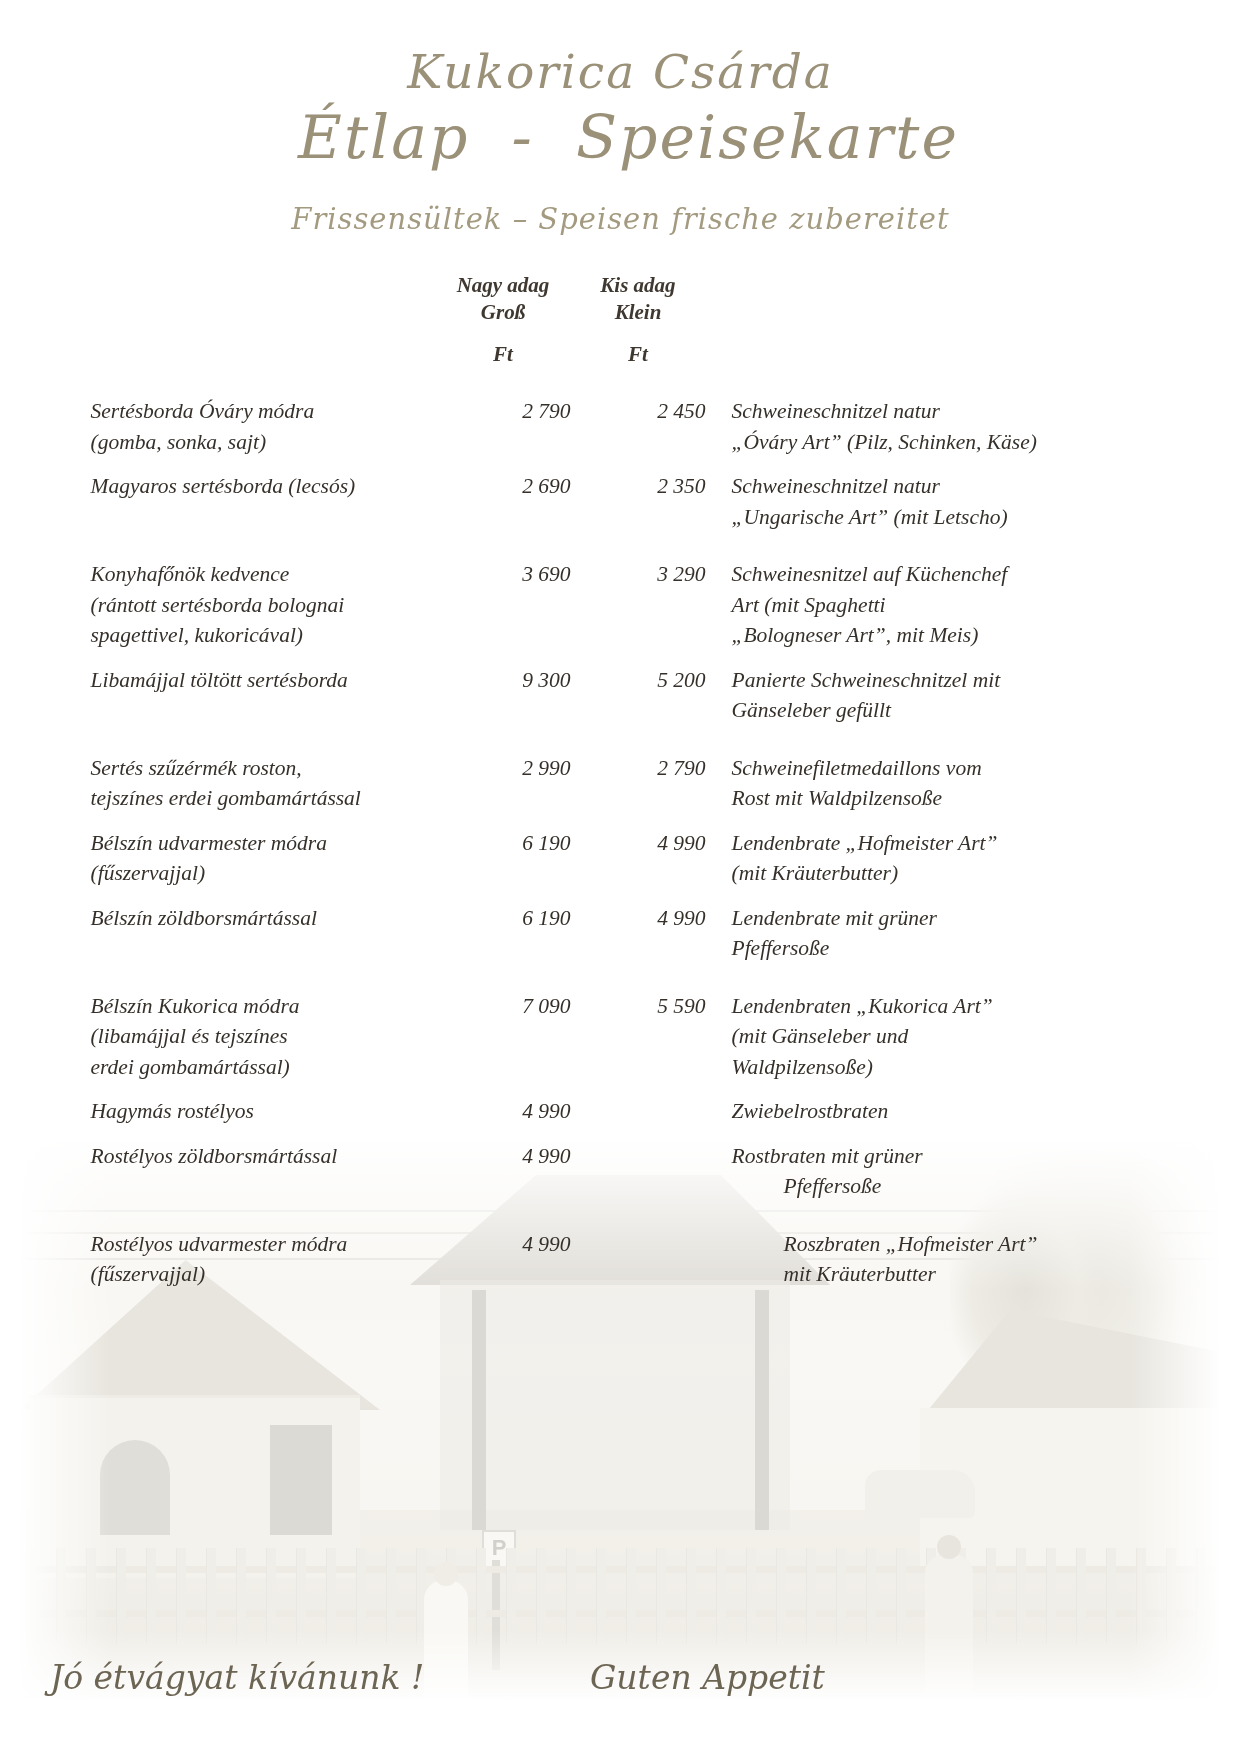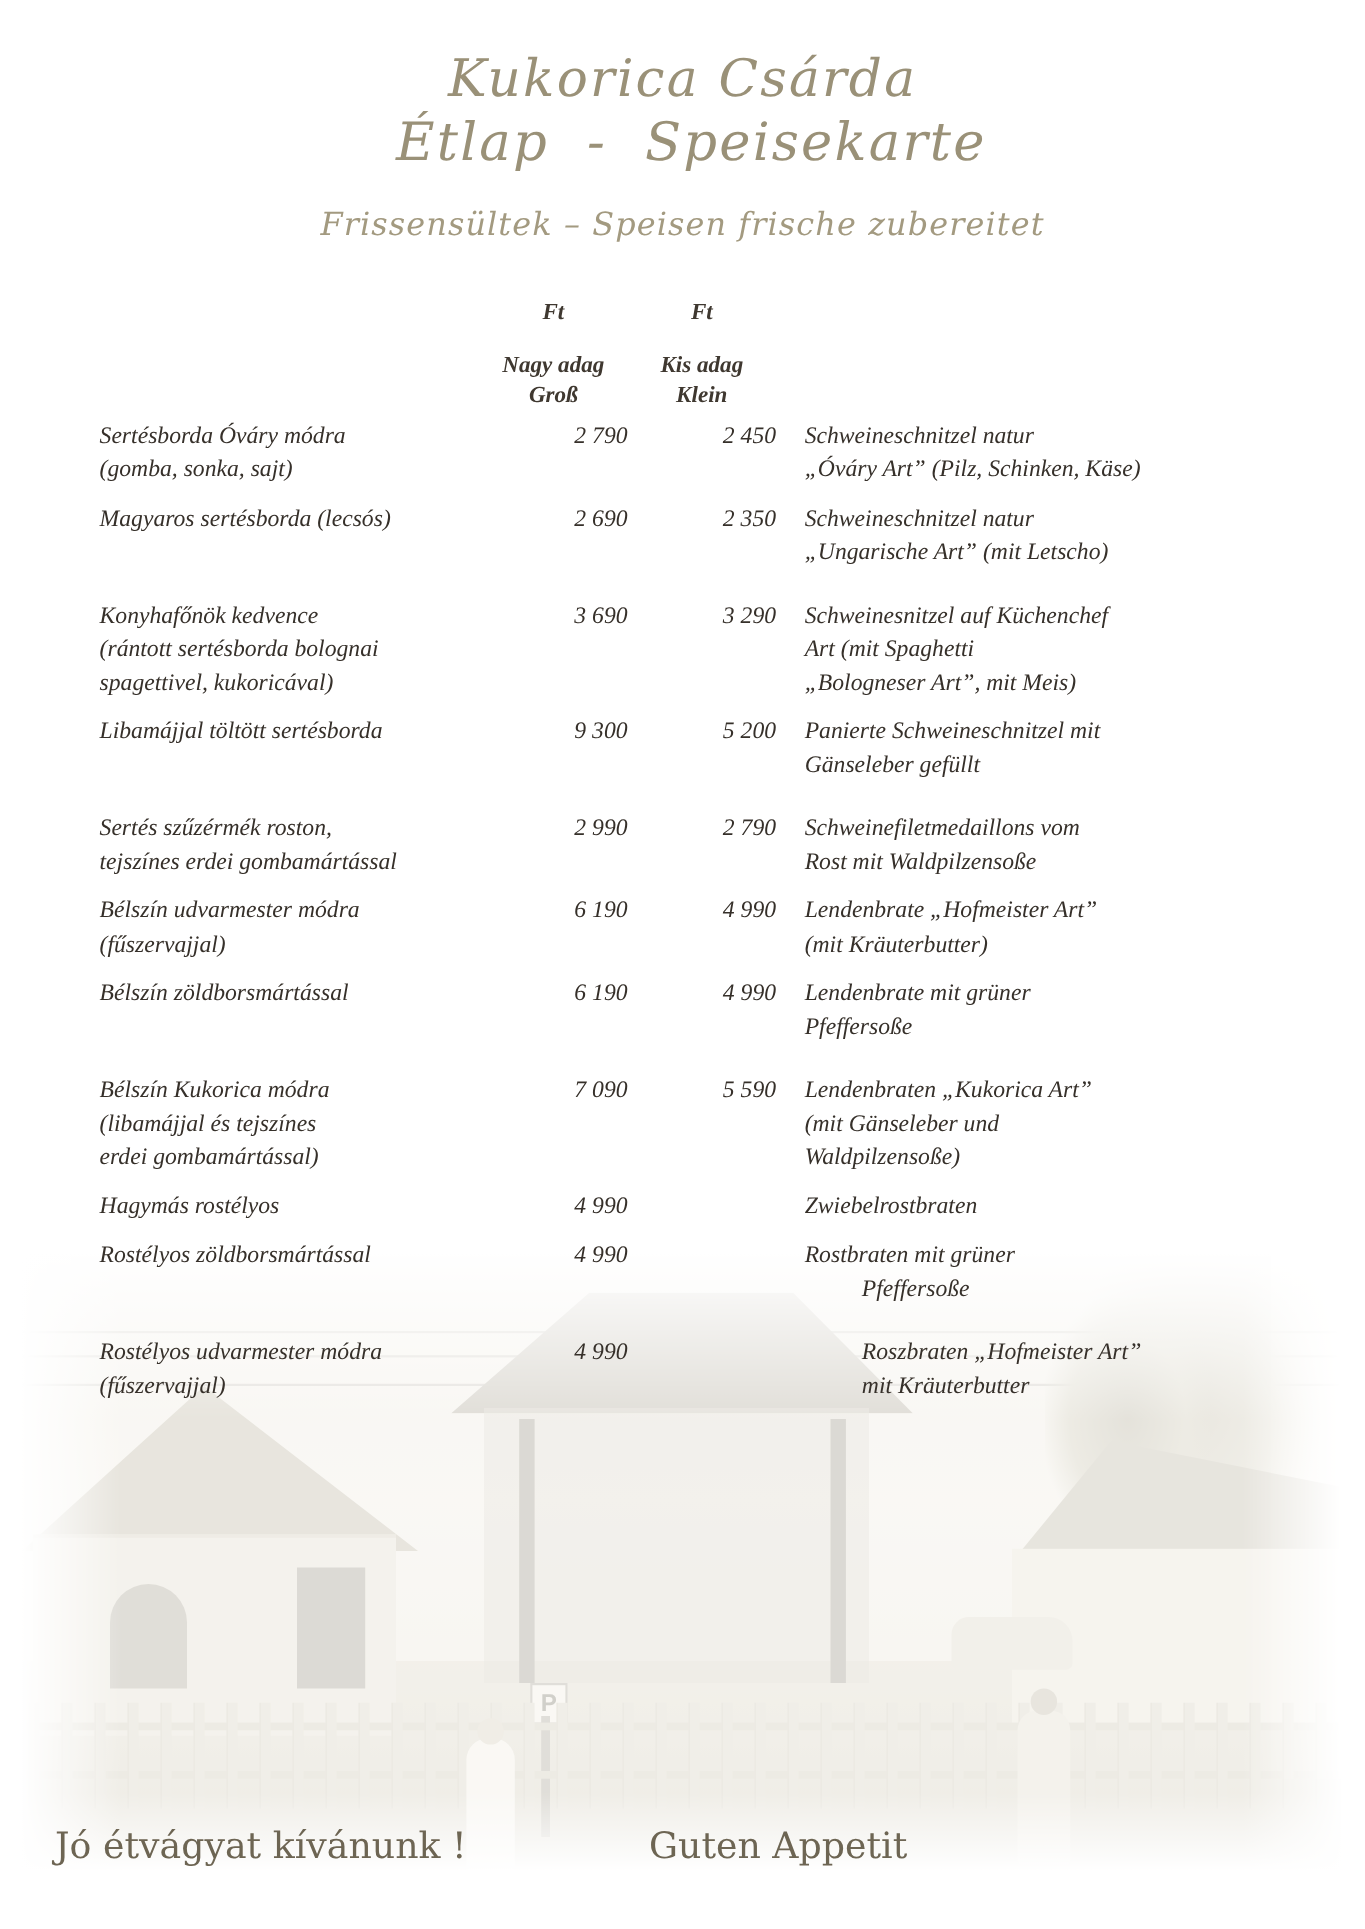--- a/index.html
+++ b/index.html
@@ -294,21 +294,21 @@
     font-style: italic;
     color: #9a9178;
     letter-spacing: 2px;
     white-space: pre;
   }
   .title-main {
     font-size: 47px;
     line-height: 1.18;
   }
   .title-sub {
-    font-size: 48px;
+    font-size: 60px;
     line-height: 1.28;
     margin-left: 16px;
   }
   .title-tag {
     font-size: 29px;
     margin-top: 26px;
     color: #a39a80;
     letter-spacing: 1px;
   }
 
@@ -366,20 +366,21 @@
     position: absolute;
     left: 0;
     right: 0;
     bottom: 36px;
     z-index: 3;
     height: 60px;
   }
   .footer span {
     position: absolute;
     font-family: "DejaVu Serif", serif;
+    font-style: italic;
     font-size: 33px;
     color: #6d6553;
     white-space: pre;
   }
   .footer .left { left: 50px; top: 0; }
   .footer .right { left: 590px; top: 0; }
 </style>
 </head>
 <body>
 
@@ -475,36 +476,36 @@
     <table class="menu">
       <colgroup>
         <col class="c-hu">
           <col class="c-big">
           <col class="c-small">
           <col class="c-de">
       </colgroup>
       <thead>
         <tr>
           <th></th>
-          <th class="head-unit">Ft</th>
-          <th class="head-unit">Ft</th>
-          <th></th>
-        </tr>
-        <tr>
-          <th></th>
           <th class="head-cell">
             <div>Nagy adag</div>
             <div>Groß</div>
           </th>
           <th class="head-cell">
             <div>Kis adag</div>
             <div>Klein</div>
           </th>
           <th></th>
         </tr>
+        <tr>
+          <th></th>
+          <th class="head-unit">Ft</th>
+          <th class="head-unit">Ft</th>
+          <th></th>
+        </tr>
       </thead>
       <tbody id="menu-body">
           <tr>
             <td class="hu">
               <div>Sertésborda Óváry módra</div>
               <div>(gomba, sonka, sajt)</div>
             </td>
             <td class="price">2 790</td>
             <td class="price">2 450</td>
             <td class="de">

